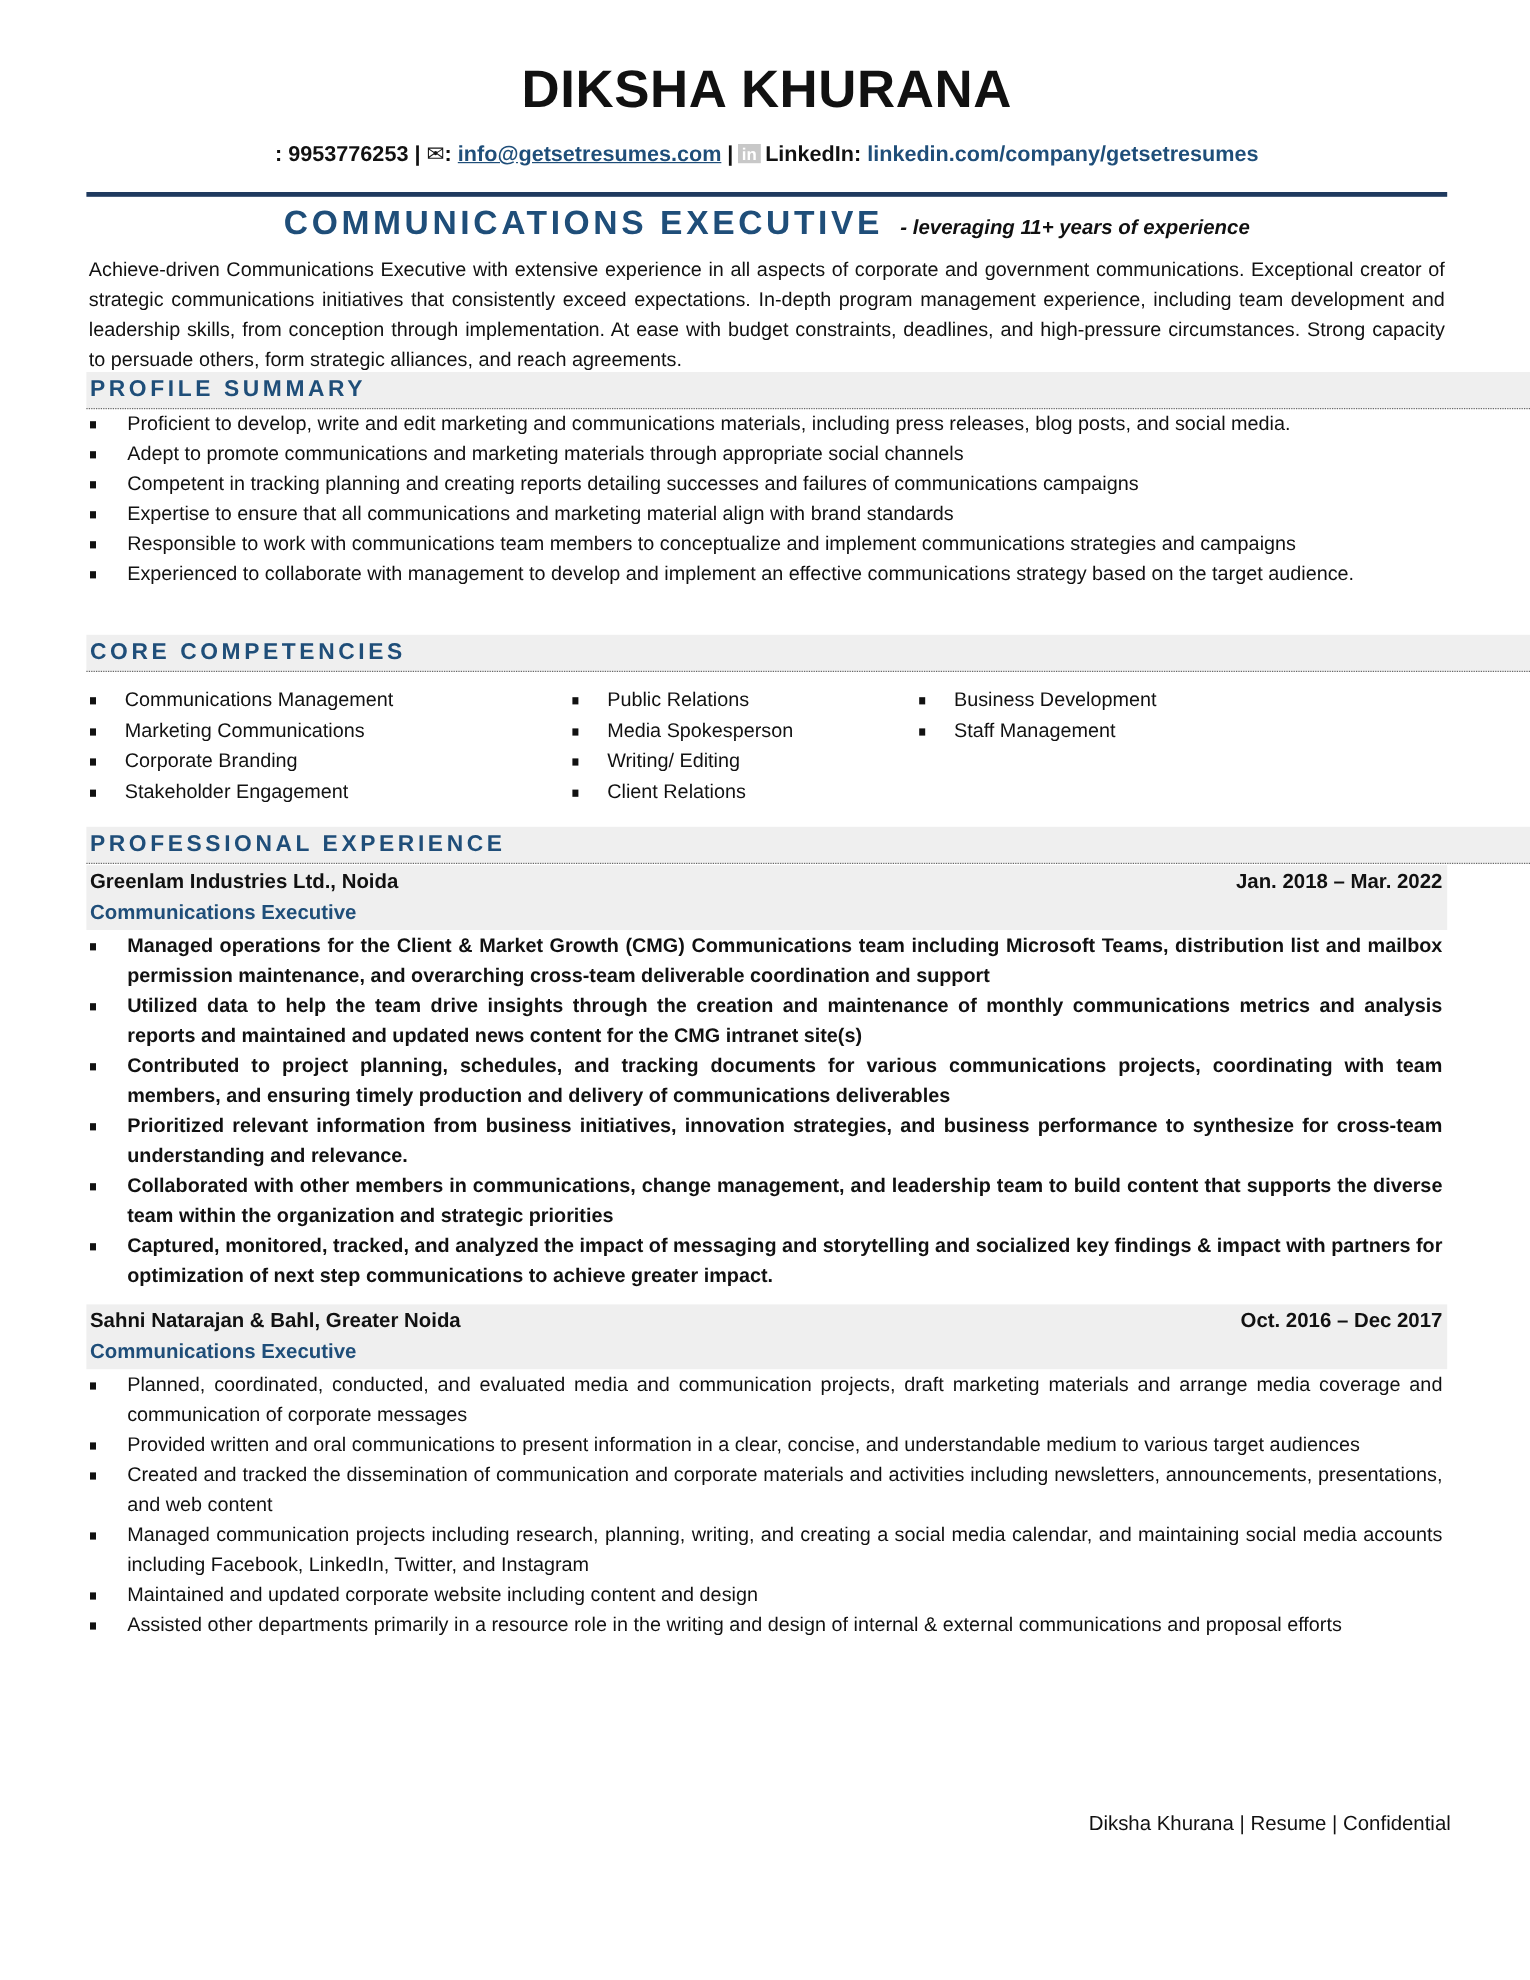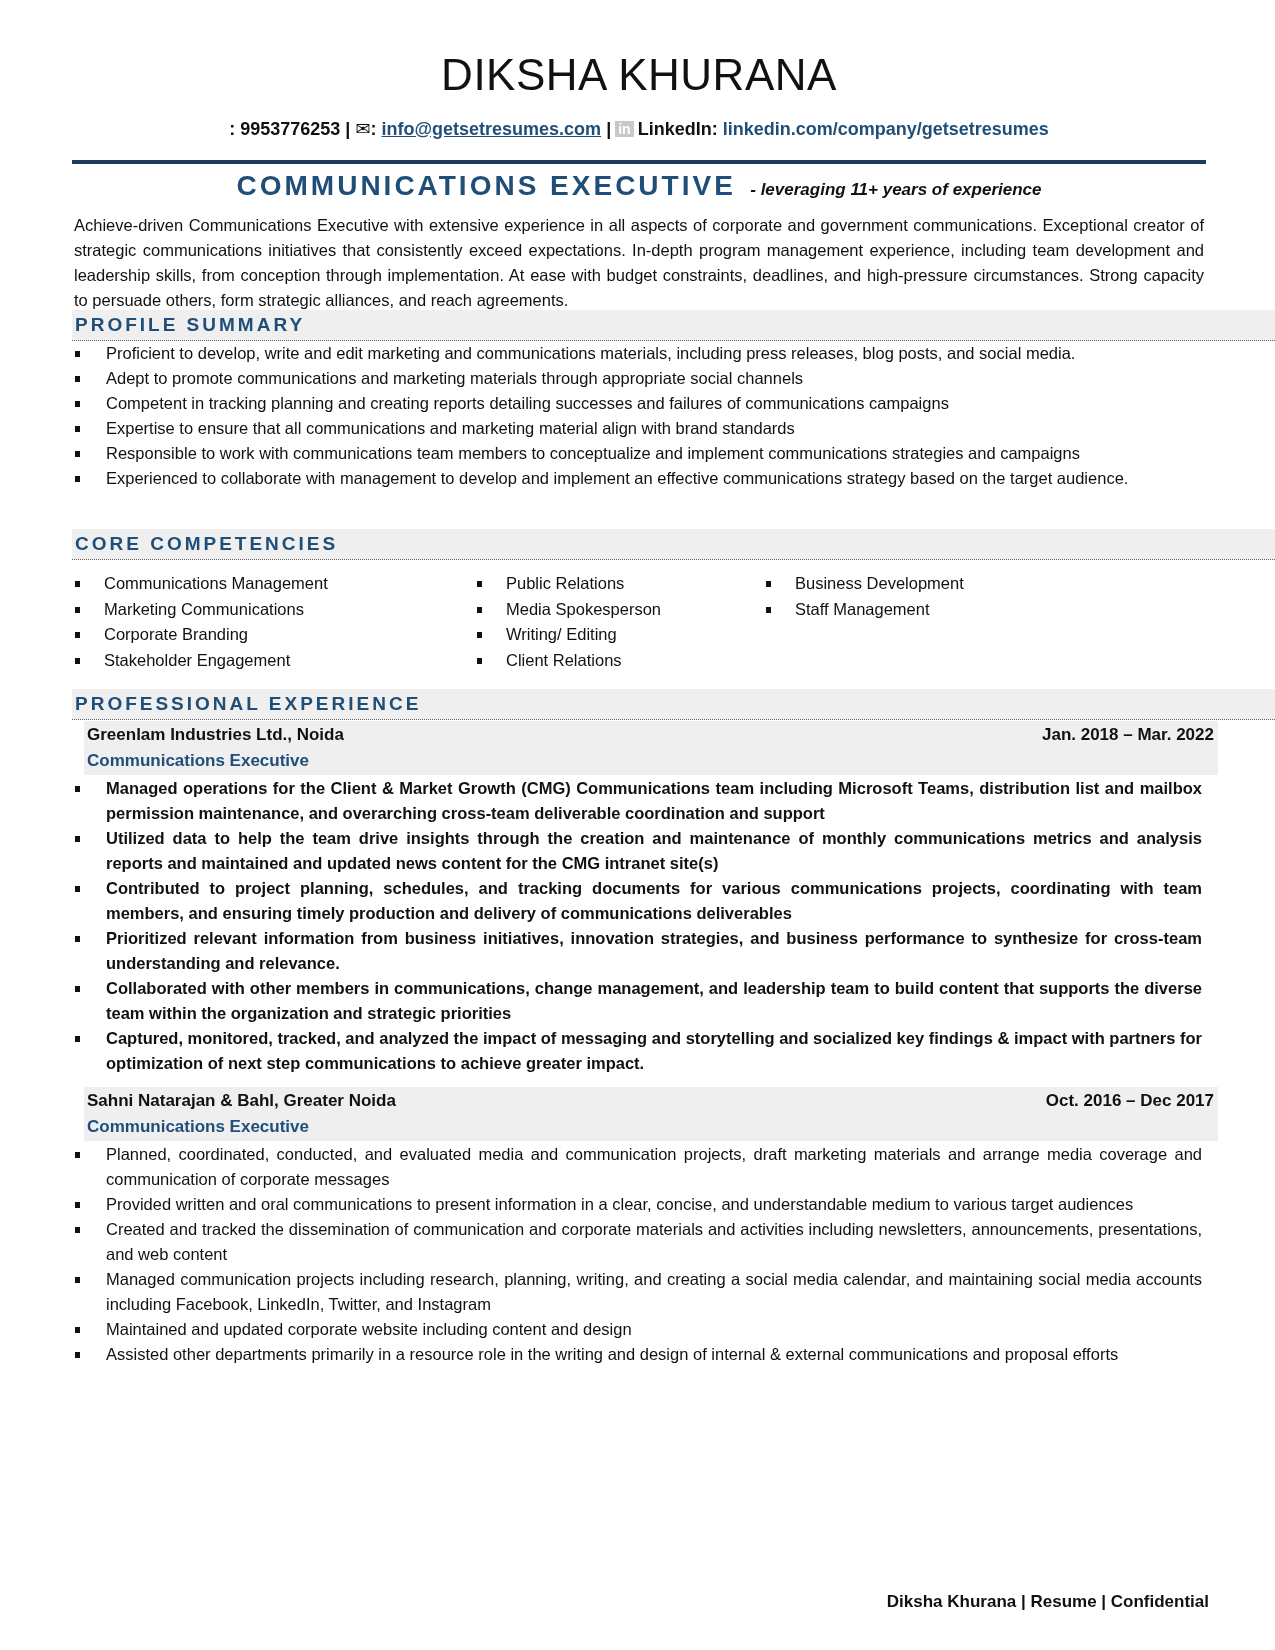--- a/index.html
+++ b/index.html
@@ -1,41 +1,41 @@
 <!DOCTYPE html>
 <html><head>
 <meta charset="utf-8">
 <style>
   * { box-sizing: border-box; margin: 0; padding: 0; }
   html, body { width: 1275px; height: 1650px; background: #ffffff; }
   body { font-family: "Liberation Sans", "DejaVu Sans", sans-serif; color: #111; position: relative; }
   .page { position: absolute; left: 72px; top: 0; width: 1134px; }
-  .name { position: absolute; top: 50px; left: 0; width: 1134px; text-align: center; font-weight: normal; font-size: 44px; letter-spacing: 0.5px; color: #111; }
+  .name { position: absolute; top: 50px; left: 0; width: 1134px; text-align: center; font-weight: bold; font-size: 44px; letter-spacing: 0.5px; color: #111; }
   .contact { position: absolute; top: 118px; left: 0; width: 1134px; text-align: center; font-size: 18px; font-weight: bold; color: #111; white-space: nowrap; }
   .contact .link { color: #1f4e79; }
   .contact .email { text-decoration: underline; text-align: center; }
   .contact .li-box { display: inline-block; background: #c8c8c8; color: #fff; font-size: 14px; padding: 0 3px; margin: 0 4px; vertical-align: 1px; }
   .rule { position: absolute; top: 160px; left: 0; width: 1134px; height: 4px; background: #1f3a5f; }
   .headline { position: absolute; top: 170px; left: 0; width: 1134px; text-align: center; white-space: nowrap; }
   .headline .title { font-size: 28px; font-weight: bold; letter-spacing: 3px; color: #1f4e79; }
   .headline .tag { font-size: 17px; font-weight: bold; font-style: italic; color: #111; margin-left: 10px; }
   .summary { position: absolute; top: 213px; left: 2px; width: 1130px; font-size: 16.5px; line-height: 25px; text-align: justify; color: #111; }
   .section-head { position: absolute; left: 0; width: 1269px; height: 31px; background: #efefef; border-bottom: 1px dotted #666; }
   .section-head span { position: absolute; left: 3px; top: 4px; font-size: 19px; font-weight: bold; letter-spacing: 3px; color: #1f4e79; }
   ul.bul { list-style: none; position: absolute; left: 0; width: 1130px; font-size: 16.5px; line-height: 25px; color: #111; }
   ul.bul li { position: relative; padding-left: 34px; text-align: justify; }
   ul.bul li::before { content: ""; position: absolute; left: 3px; top: 10px; width: 5px; height: 6px; background: #111; }
   .comp-col { list-style: none; position: absolute; font-size: 16.5px; line-height: 25.5px; color: #111; }
   .comp-col li { position: relative; padding-left: 32px; }
   .comp-col li::before { content: ""; position: absolute; left: 3px; top: 10px; width: 5px; height: 6px; background: #111; }
-  .job-band { position: absolute; left: 12px; width: 1134px; height: 54px; background: #efefef; }
+  .job-band { position: absolute; left: 0; width: 1134px; height: 54px; background: #efefef; }
   .job-band .company { position: absolute; left: 3px; top: 4px; font-size: 17px; font-weight: bold; color: #111; }
   .job-band .dates { position: absolute; right: 4px; top: 4px; font-size: 17px; font-weight: bold; color: #111; }
   .job-band .role { position: absolute; left: 3px; top: 30px; font-size: 17px; font-weight: bold; color: #1f4e79; }
-  .footer { position: absolute; top: 1592px; right: 66px; font-size: 17px; color: #111; font-weight: bold; }
+  .footer { position: absolute; top: 1510px; right: 66px; font-size: 17px; color: #111; }
 </style>
 </head>
 <body>
 
 <div class="page">
 
   <div class="name">DIKSHA KHURANA</div>
 
   <div class="contact">
     <span></span><span>: 9953776253 |</span>

